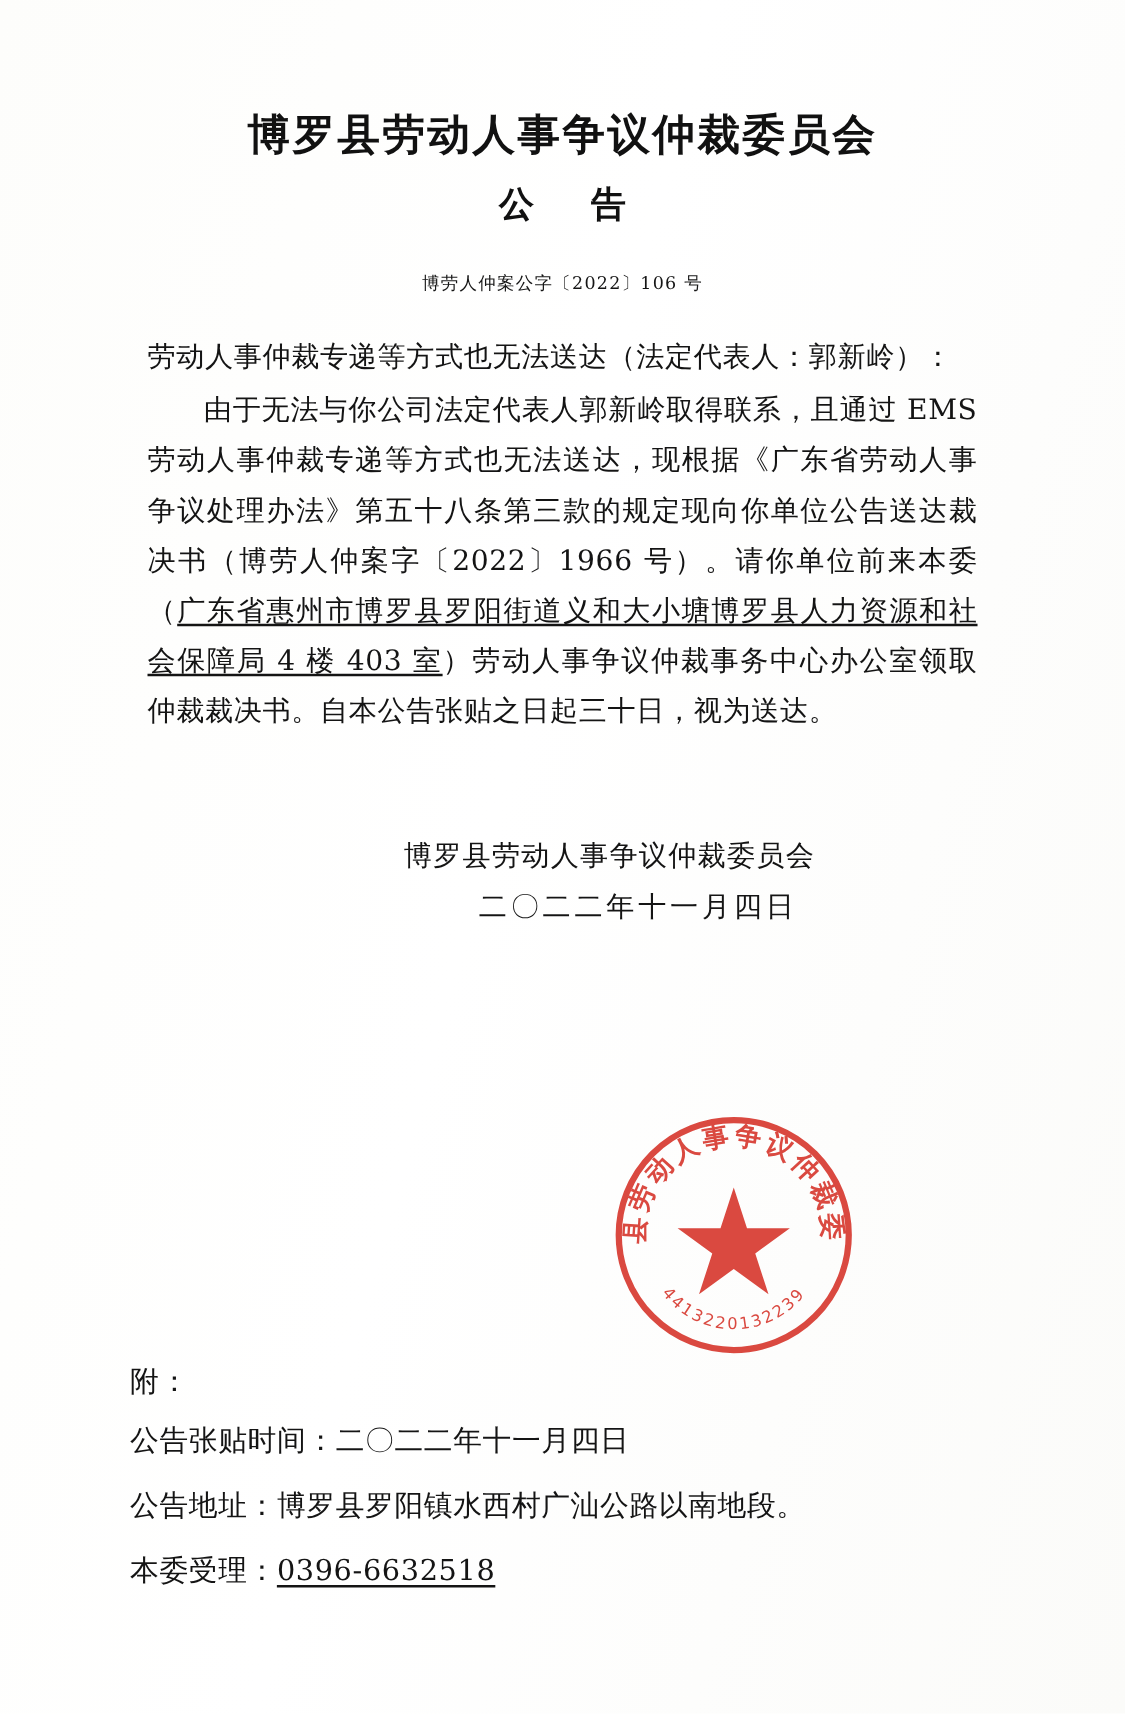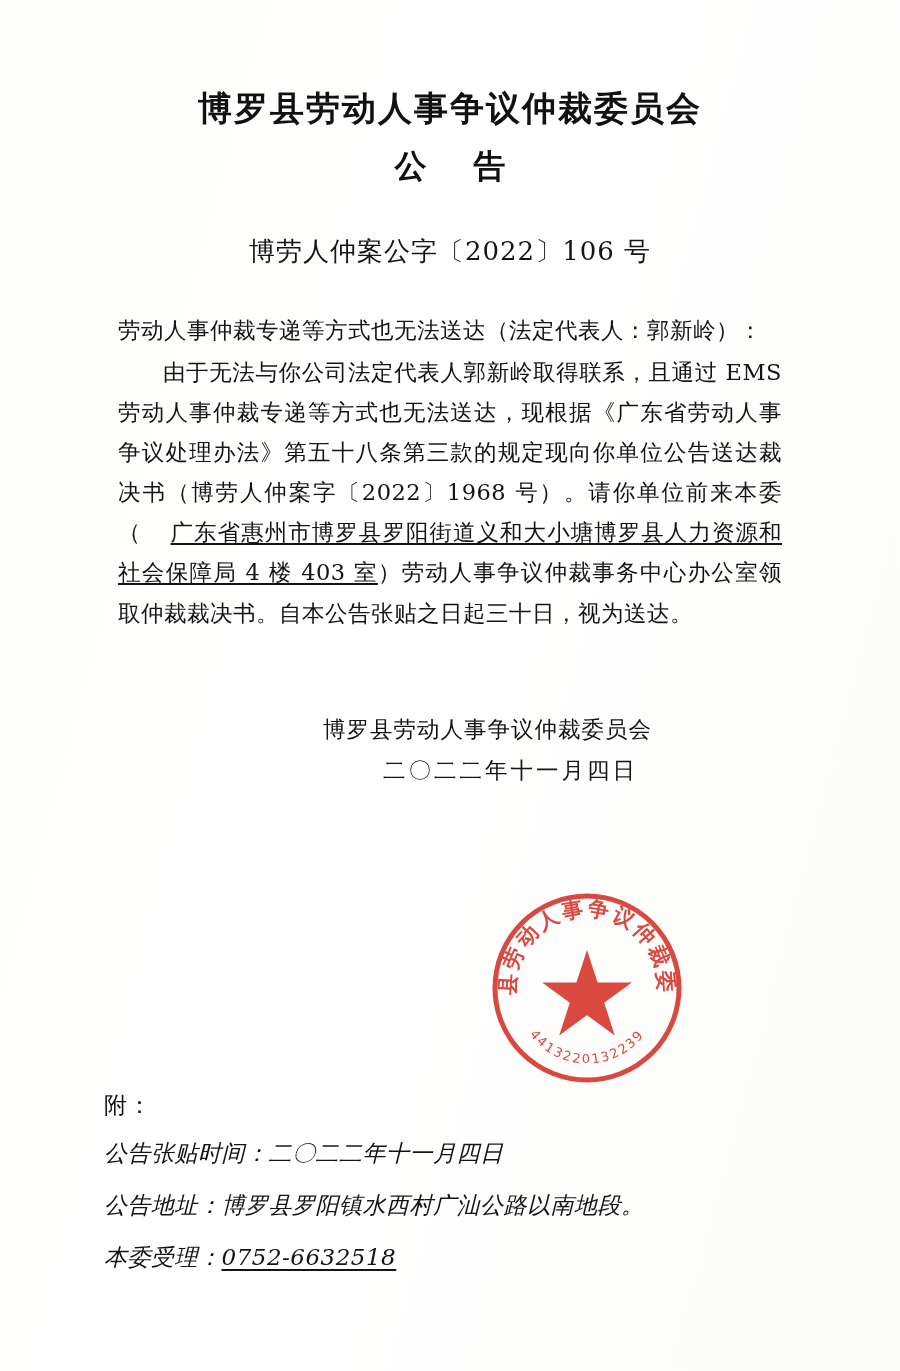--- a/index.html
+++ b/index.html
@@ -28,33 +28,33 @@
     font-size: 34px;
     font-weight: bold;
     letter-spacing: 2px;
     margin: 0;
     padding-top: 88px;
     line-height: 1.2;
     color: #111;
   }
   .doc-subtitle {
     text-align: center;
-    font-size: 32px;
+    font-size: 28px;
     font-weight: bold;
     letter-spacing: 18px;
     margin: 0;
     padding-top: 18px;
     padding-left: 18px;
     line-height: 1.2;
     color: #111;
   }
   .doc-number {
     text-align: center;
-    font-size: 26px;
-    margin: 15px;
+    font-size: 14px;
+    margin: 4px;
     padding-top: 34px;
     letter-spacing: 1px;
     color: #151515;
   }
   .body-block {
     padding: 26px 118px 0 118px;
   }
   p.para {
     font-size: 22.5px;
     line-height: 1.78;
@@ -63,21 +63,20 @@
     text-justify: inter-ideograph;
     letter-spacing: 0.5px;
     color: #141414;
   }
   p.indent {
     text-indent: 2em;
   }
   .underline {
     text-decoration: underline;
     text-underline-offset: 3px;
-    margin-left: 29px;
   }
   .signature-block {
     margin-top: 76px;
     text-align: right;
     padding-right: 130px;
     position: relative;
     z-index: 2;
   }
   .signature-line {
     font-size: 22.5px;
@@ -119,39 +118,38 @@
     letter-spacing: 1px;
     margin: 0 0 14px 0;
     color: #141414;
   }
   .attach-line {
     font-size: 23px;
     letter-spacing: 0.5px;
     margin: 0 0 14px 0;
     color: #141414;
     line-height: 1.65;
-    font-style: italic;
   }
   .phone-underline {
     text-decoration: underline;
     text-underline-offset: 4px;
   }
 </style>
 </head>
 <body>
 
 <div class="page">
 
   <h1 class="doc-title">博罗县劳动人事争议仲裁委员会</h1>
   <h2 class="doc-subtitle">公 告</h2>
   <div class="doc-number">博劳人仲案公字〔2022〕106 号</div>
 
   <div class="body-block">
     <p class="para">劳动人事仲裁专递等方式也无法送达（法定代表人：郭新岭）：</p>
-    <p class="para indent"><span>由于无法与你公司法定代表人郭新岭取得联系，且通过 EMS 劳动人事仲裁专递等方式也无法送达，现根据《广东省劳动人事争议处理办法》第五十八条第三款的规定现向你单位公告送达裁决书（博劳人仲案字〔2022〕1968 号）。请你单位前来本委（</span><span class="underline">广东省惠州市博罗县罗阳街道义和大小塘博罗县人力资源和社会保障局 4 楼 403 室</span><span>）劳动人事争议仲裁事务中心办公室领取仲裁裁决书。自本公告张贴之日起三十日，视为送达。</span></p>
+    <p class="para indent"><span>由于无法与你公司法定代表人郭新岭取得联系，且通过 EMS 劳动人事仲裁专递等方式也无法送达，现根据《广东省劳动人事争议处理办法》第五十八条第三款的规定现向你单位公告送达裁决书（博劳人仲案字〔2022〕1966 号）。请你单位前来本委（</span><span class="underline">广东省惠州市博罗县罗阳街道义和大小塘博罗县人力资源和社会保障局 4 楼 403 室</span><span>）劳动人事争议仲裁事务中心办公室领取仲裁裁决书。自本公告张贴之日起三十日，视为送达。</span></p>
 
     <div class="signature-block">
       <div class="signature-line">博罗县劳动人事争议仲裁委员会</div>
       <div class="signature-date">二〇二二年十一月四日</div>
     </div>
   </div>
 
   <div class="seal">
     <svg viewBox="0 0 200 200" xmlns="http://www.w3.org/2000/svg">
       <circle cx="100" cy="100" r="92" fill="none" stroke="#d42a20" stroke-width="5"></circle>
@@ -164,16 +162,16 @@
         <textPath href="#sealArcBottom" startOffset="50%" text-anchor="middle">4413220132239</textPath>
       </text>
       <polygon points="100,62 110.6,94.6 144.9,94.6 117.2,114.8 127.8,147.4 100,127.2 72.2,147.4 82.8,114.8 55.1,94.6 89.4,94.6" fill="#d42a20"></polygon>
     </svg>
   </div>
 
   <div class="attachment-block">
     <div class="attach-label">附：</div>
     <div class="attach-line"><span>公告张贴时间：</span><span>二〇二二年十一月四日</span></div>
     <div class="attach-line"><span>公告地址：</span><span>博罗县罗阳镇水西村广汕公路以南地段。</span></div>
-    <div class="attach-line"><span>本委受理：</span><span class="phone-underline">0752-6632518</span></div>
+    <div class="attach-line"><span>本委受理：</span><span class="phone-underline">0396-6632518</span></div>
   </div>
 
 </div>
 
 </body></html>

